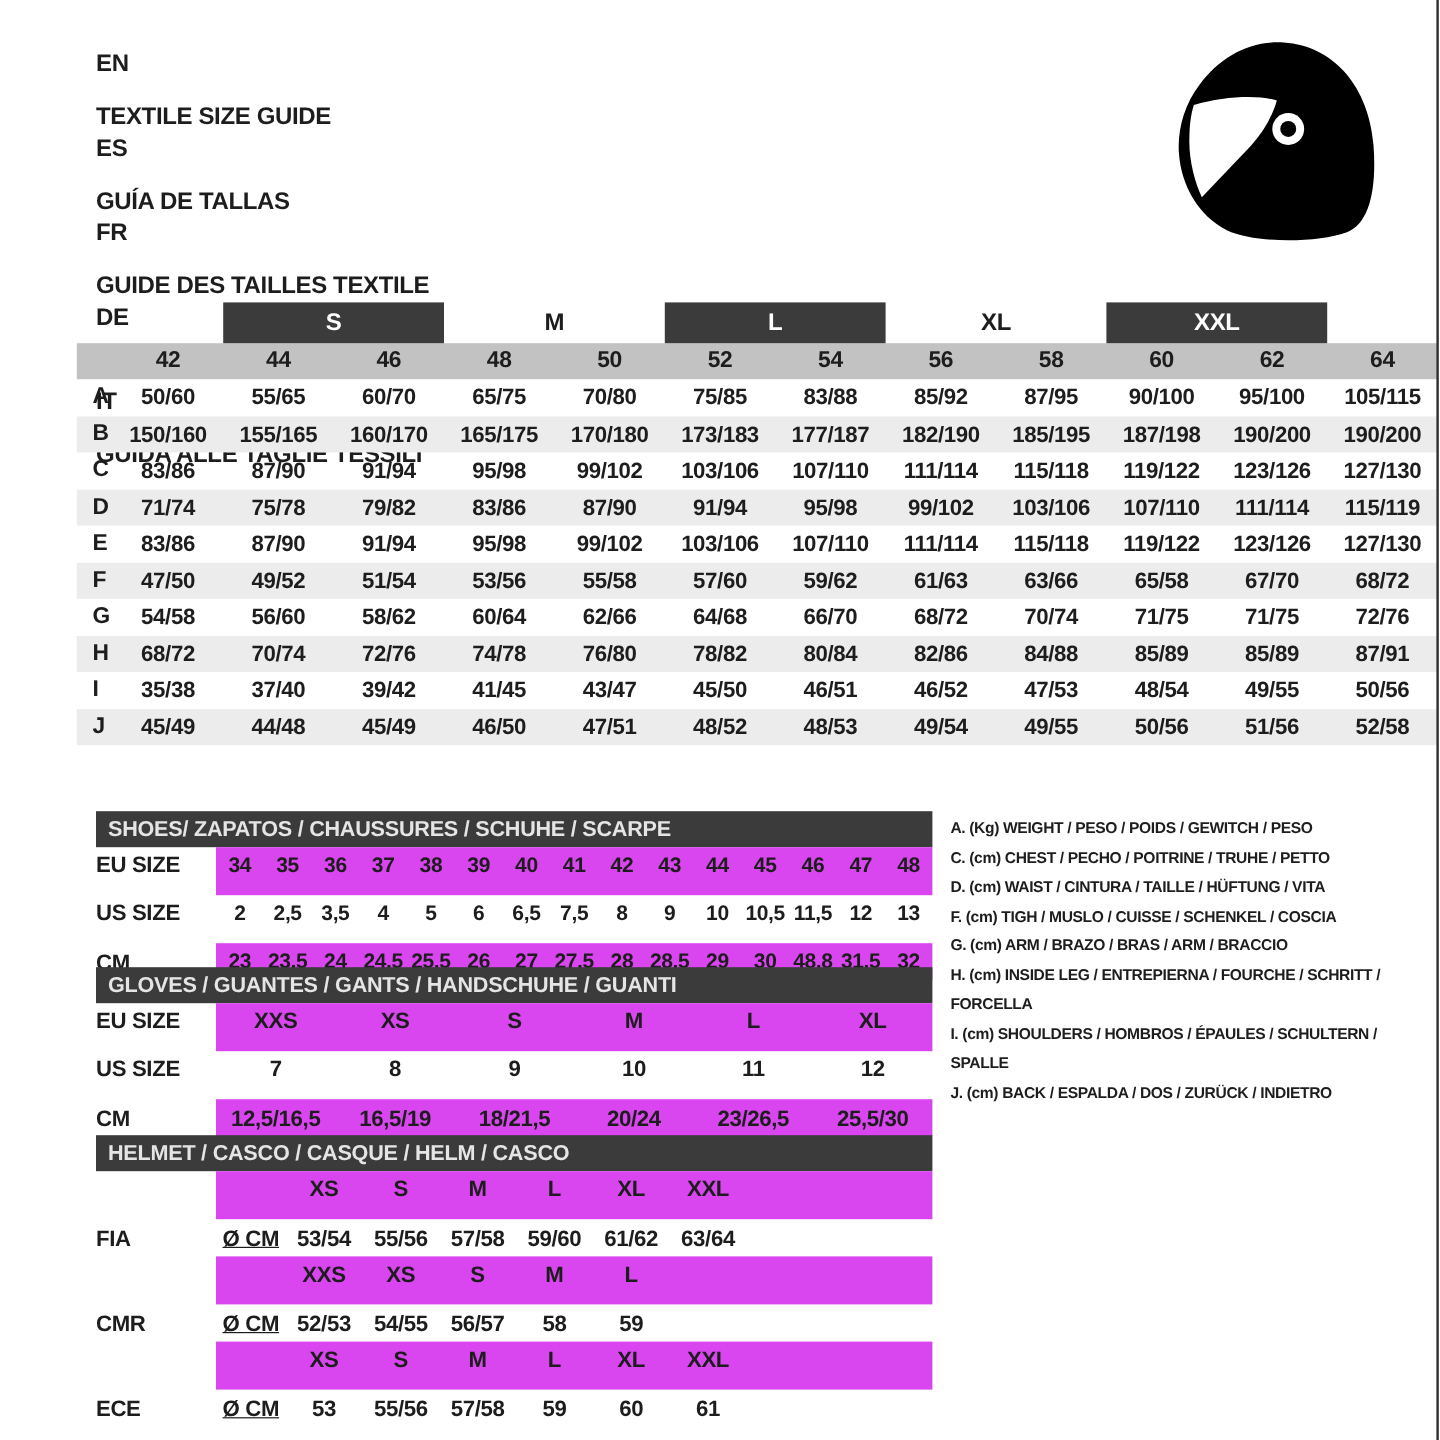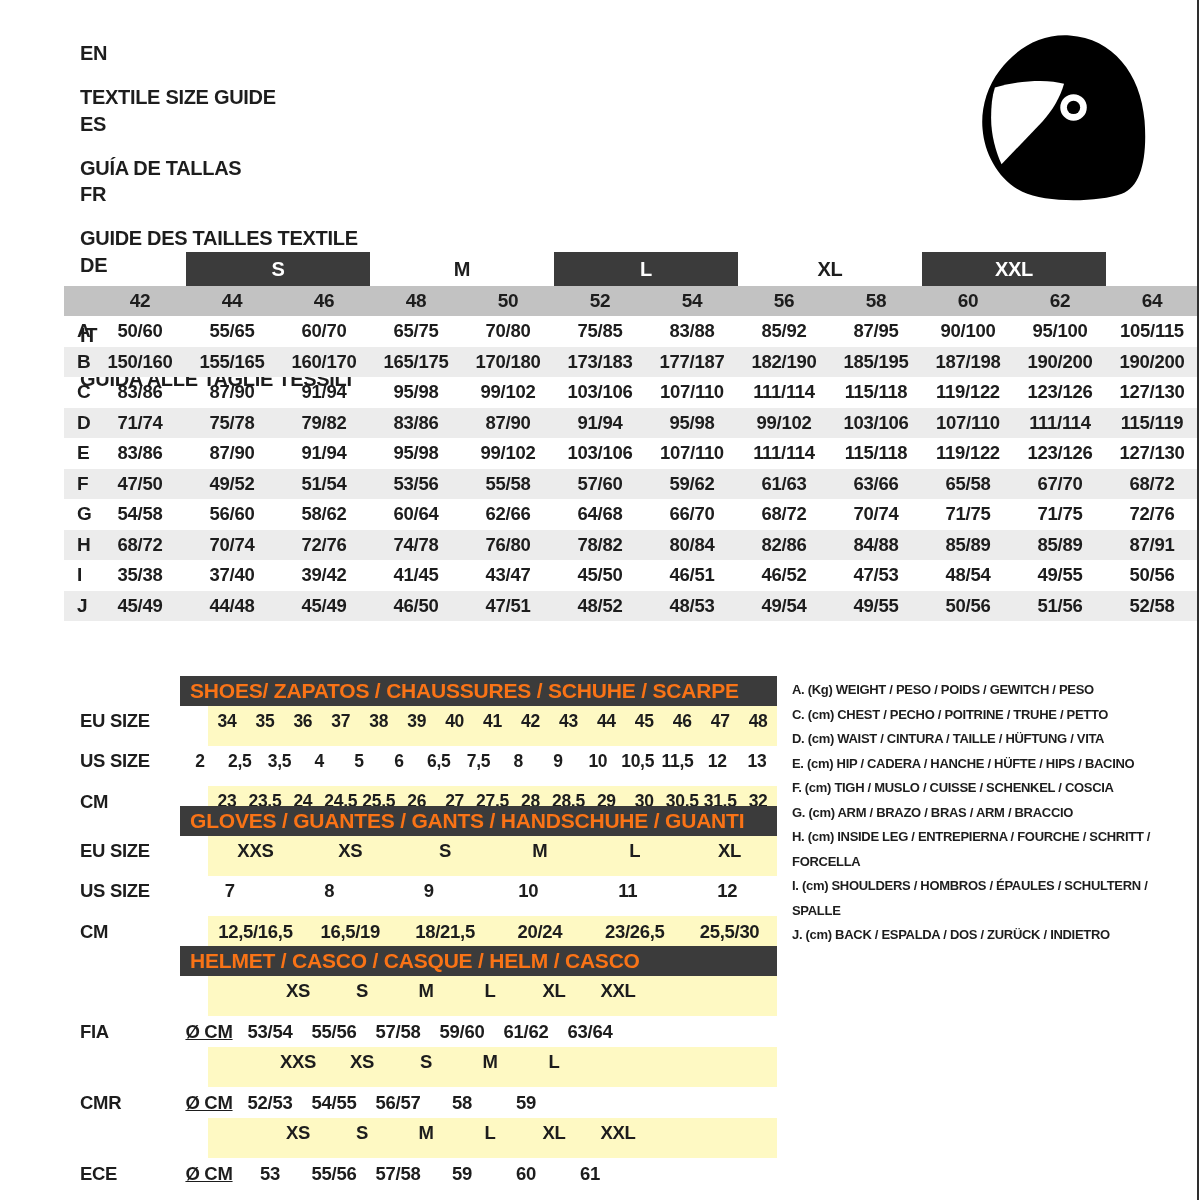--- a/index.html
+++ b/index.html
@@ -23,27 +23,27 @@
   .groups-row{height:34px;}
   .group{height:34px;line-height:34px;text-align:center;font-size:20px;}
   .group.dark{background:#3b3b3b;color:#ffffff;}
   .num-row{height:30px;background:#c2c2c2;font-size:19px;}
   .data-row{height:30.5px;font-size:18.5px;}
   .data-row.stripe{background:#ececec;}
   .mletter{text-align:left;padding-left:13px;font-size:19px;}
   .mcell{text-align:center;white-space:nowrap;}
   
   .sub-table{position:absolute;left:80px;width:697px;}
-  .tbar{margin-left:100px;height:30px;line-height:30px;background:#3b3b3b;color:#f97316;
-        font-size:21px;padding-left:10px;letter-spacing:-0.2px;}
+  .tbar{height:30px;line-height:30px;background:#3b3b3b;color:#e5e5e5;
+        font-size:18px;padding-left:10px;letter-spacing:-0.2px;}
   .trow{display:flex;height:40px;line-height:30px;font-size:18.5px;}
   .trow.tall{height:31px;line-height:31px;}
   .tlabel{width:100px;flex:0 0 100px;}
   .band{flex:1;display:flex;}
-  .band.g{background:#fef9c3;margin-left:28px;}
+  .band.g{background:#d946ef;}
   .scell{flex:1;text-align:center;white-space:nowrap;font-size:17.5px;}
   .gcell{flex:1;text-align:center;white-space:nowrap;}
   .hunit{width:58px;flex:0 0 58px;text-align:center;white-space:nowrap;text-decoration:underline;}
   .hcell{width:64px;flex:0 0 64px;text-align:center;white-space:nowrap;}
   .hfill{flex:1;}
   
   .legend{position:absolute;left:792px;top:678px;width:396px;font-size:13px;line-height:24.5px;}
   .legend-item{letter-spacing:-0.3px;}
 </style>
 </head>
@@ -309,21 +309,21 @@
           <div class="scell">24</div>
           <div class="scell">24,5</div>
           <div class="scell">25,5</div>
           <div class="scell">26</div>
           <div class="scell">27</div>
           <div class="scell">27,5</div>
           <div class="scell">28</div>
           <div class="scell">28,5</div>
           <div class="scell">29</div>
           <div class="scell">30</div>
-          <div class="scell">30,5</div>
+          <div class="scell">48,8</div>
           <div class="scell">31,5</div>
           <div class="scell">32</div>
         </div>
       </div>
     </div>
 </div>
 
 <div class="sub-table" style="top:806px;">
   <div class="tbar">GLOVES / GUANTES / GANTS / HANDSCHUHE / GUANTI</div>
   <div>
@@ -444,21 +444,20 @@
           <div class="hfill"></div>
         </div>
       </div>
     </div>
 </div>
 
 <div class="legend">
     <div class="legend-item">A. (Kg) WEIGHT / PESO / POIDS / GEWITCH / PESO</div>
     <div class="legend-item">C. (cm) CHEST / PECHO / POITRINE / TRUHE / PETTO</div>
     <div class="legend-item">D. (cm) WAIST / CINTURA / TAILLE / HÜFTUNG / VITA</div>
-    <div class="legend-item">E. (cm) HIP / CADERA / HANCHE / HÜFTE / HIPS /  BACINO</div>
     <div class="legend-item">F. (cm) TIGH / MUSLO / CUISSE / SCHENKEL / COSCIA</div>
     <div class="legend-item">G. (cm) ARM  / BRAZO / BRAS / ARM / BRACCIO</div>
     <div class="legend-item">H. (cm) INSIDE LEG / ENTREPIERNA / FOURCHE / SCHRITT / FORCELLA</div>
     <div class="legend-item">I.  (cm) SHOULDERS / HOMBROS / ÉPAULES / SCHULTERN / SPALLE</div>
     <div class="legend-item">J. (cm) BACK / ESPALDA / DOS / ZURÜCK / INDIETRO</div>
   </div>
 
 <div class="edge-line"></div>
 
 </body></html>

